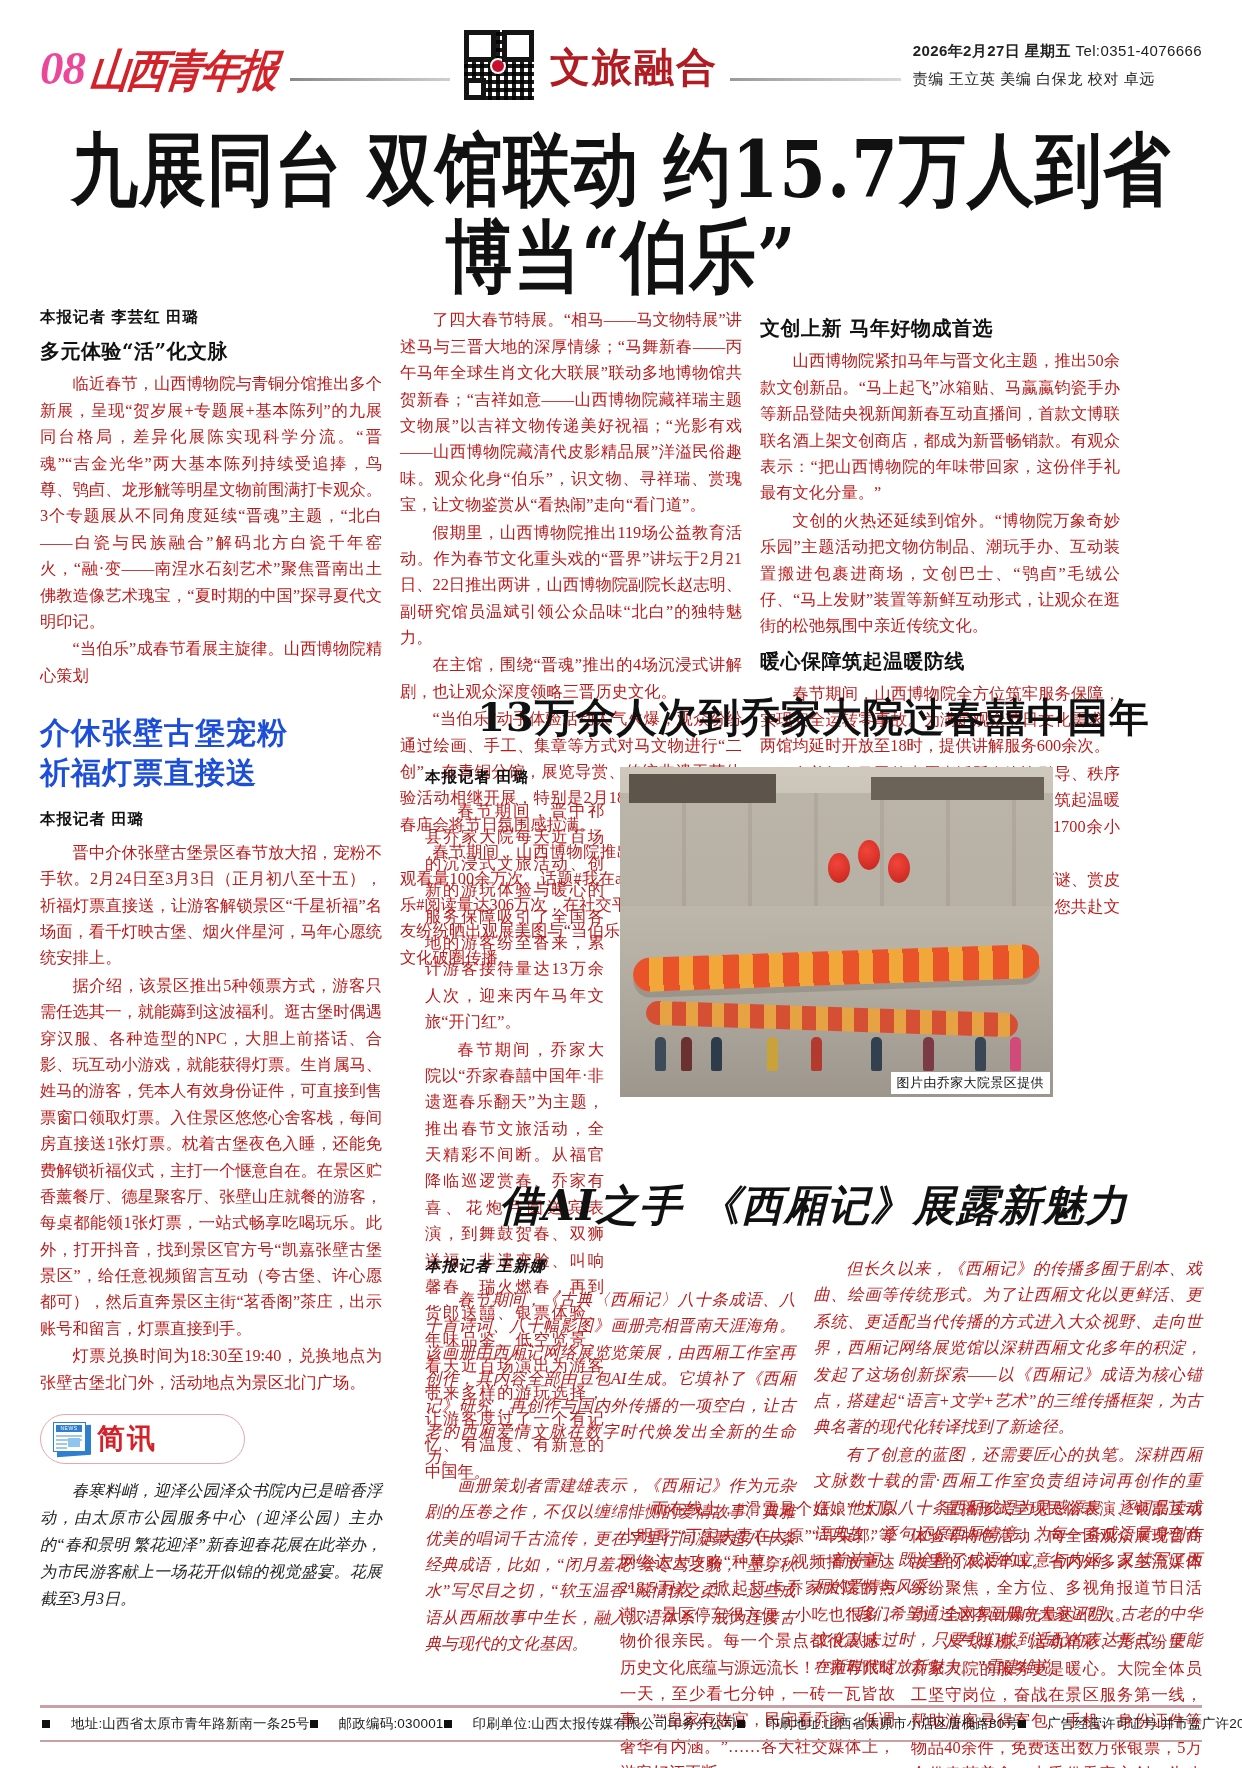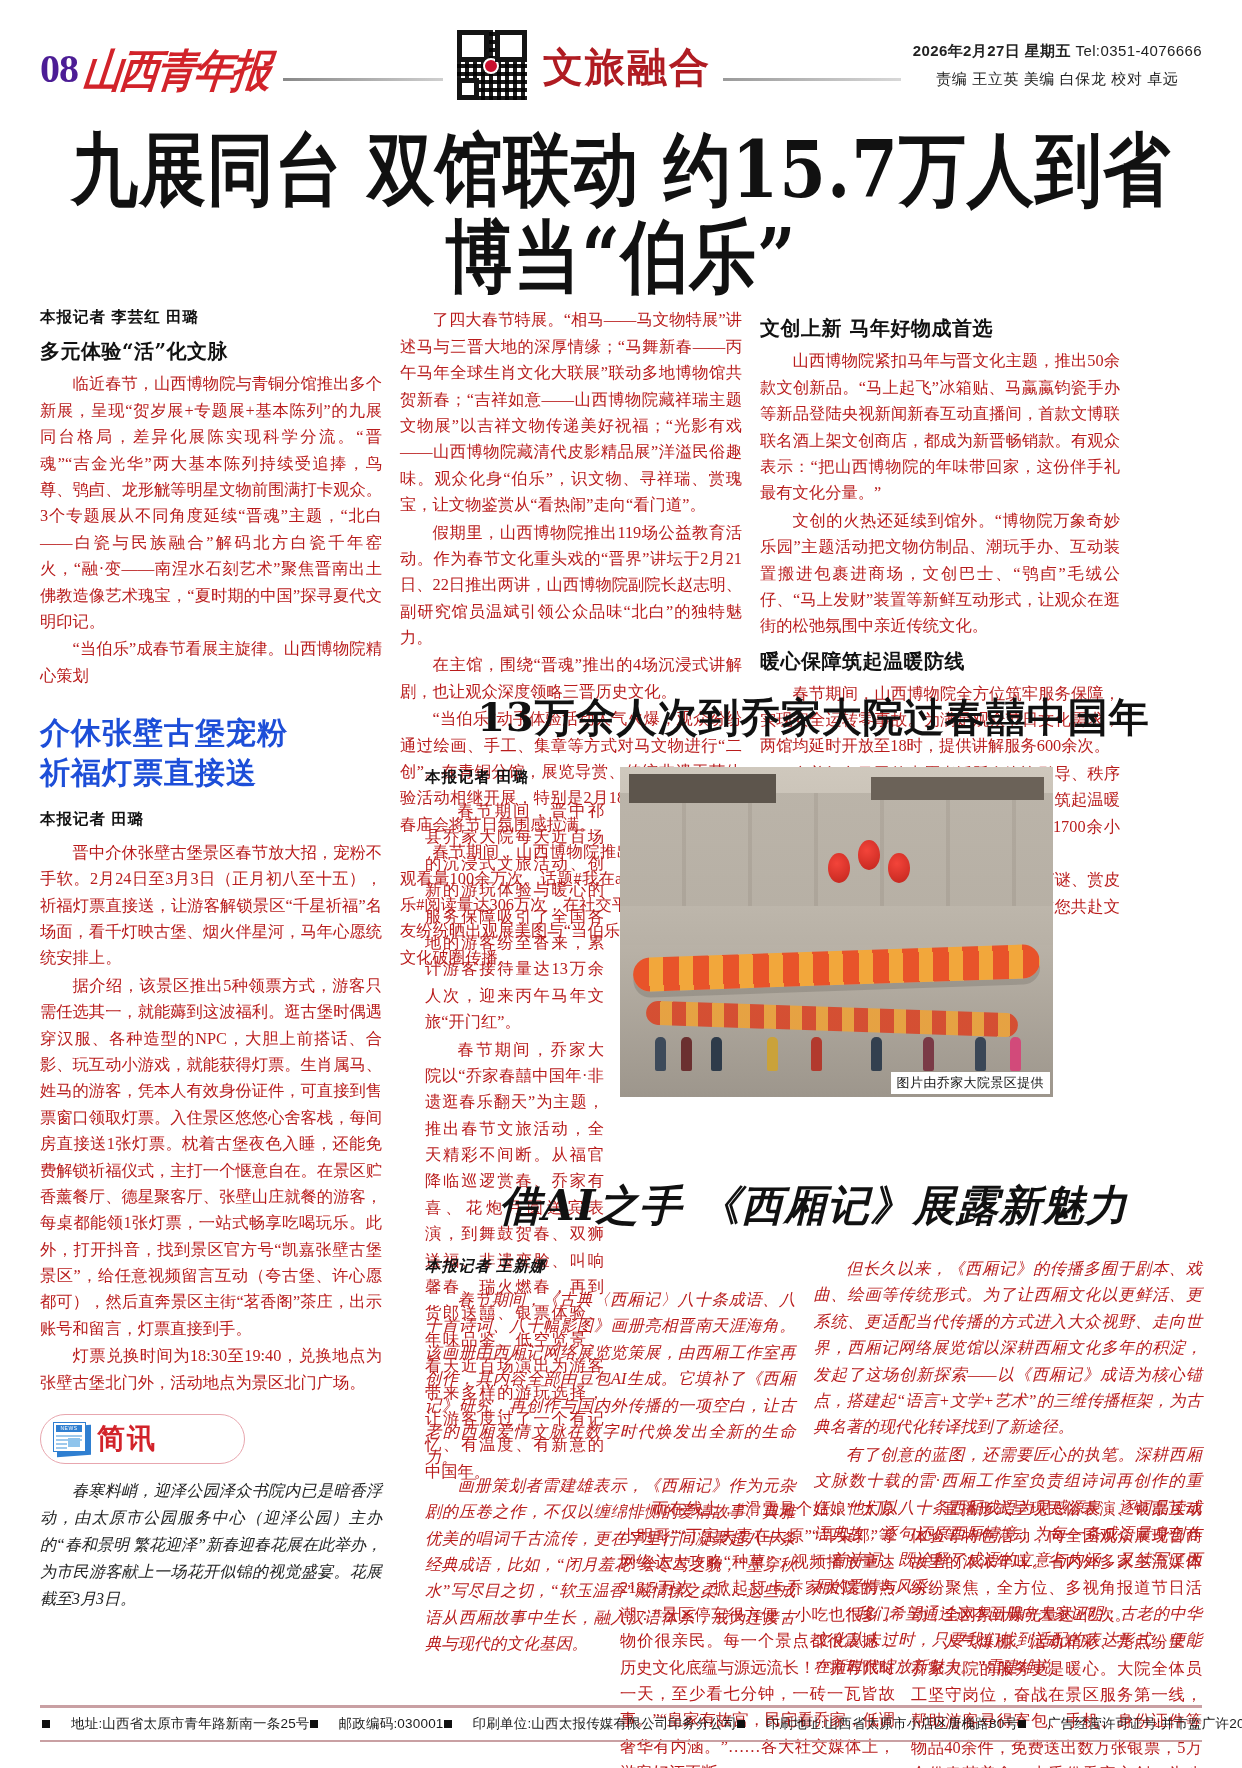--- a/index.html
+++ b/index.html
@@ -12,22 +12,22 @@
     position: relative;
     overflow: hidden;
   }
   .page { position: absolute; inset: 0; padding: 26px 40px 0 40px; }
 
   
   .masthead { display: flex; align-items: flex-start; height: 78px; position: relative; }
   .mh-left { display: flex; align-items: center; flex: 0 0 auto; }
   .page-num {
     font-family: "Liberation Serif", serif;
-    font-size: 40px; font-weight: bold; color: #4c1d95;
-    letter-spacing: -1px; line-height: 1; padding-top: 14px;
+    font-size: 47px; font-weight: bold; color: #ec4899;
+    letter-spacing: -1px; line-height: 1; padding-top: 14px; font-style: italic;
   }
   .paper-name {
     font-family: "DejaVu Serif", serif;
     font-size: 40px; color: #d2232a; font-weight: bold;
     font-style: italic; letter-spacing: -3px;
     margin-left: 6px; padding-top: 16px;
     transform: skewX(-6deg) scaleY(1.12);
     white-space: nowrap;
   }
   .mh-rule-left {
@@ -55,21 +55,21 @@
     font-family: "DejaVu Serif", serif;
     font-size: 40px; font-weight: bold; color: #b01c22;
     letter-spacing: 2px; margin-left: 16px; padding-top: 14px;
     white-space: nowrap;
   }
   .mh-rule-mid {
     flex: 1 1 auto; height: 3px;
     background: linear-gradient(to right, #9a9a9a, #d8d8d8);
     margin: 52px 12px 0 12px;
   }
-  .mh-right { flex: 0 0 auto; text-align: center; padding-top: 16px; }
+  .mh-right { flex: 0 0 auto; text-align: left; padding-top: 16px; }
   .mh-date {
     font-family: "Liberation Sans", sans-serif;
     font-size: 15px; font-weight: bold; color: #222; letter-spacing: .4px;
   }
   .mh-date .tel { font-weight: normal; }
   .mh-staff {
     font-family: "Liberation Sans", sans-serif;
     font-size: 15px; color: #222; margin-top: 9px; letter-spacing: .6px;
   }
 

